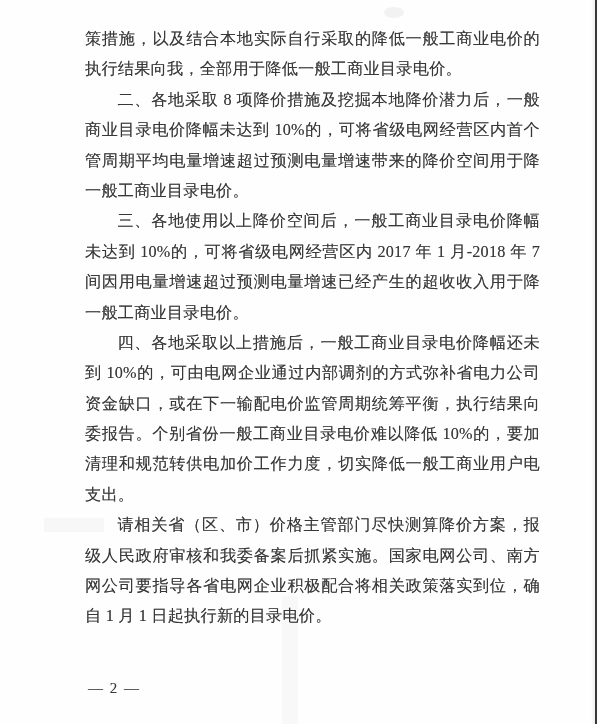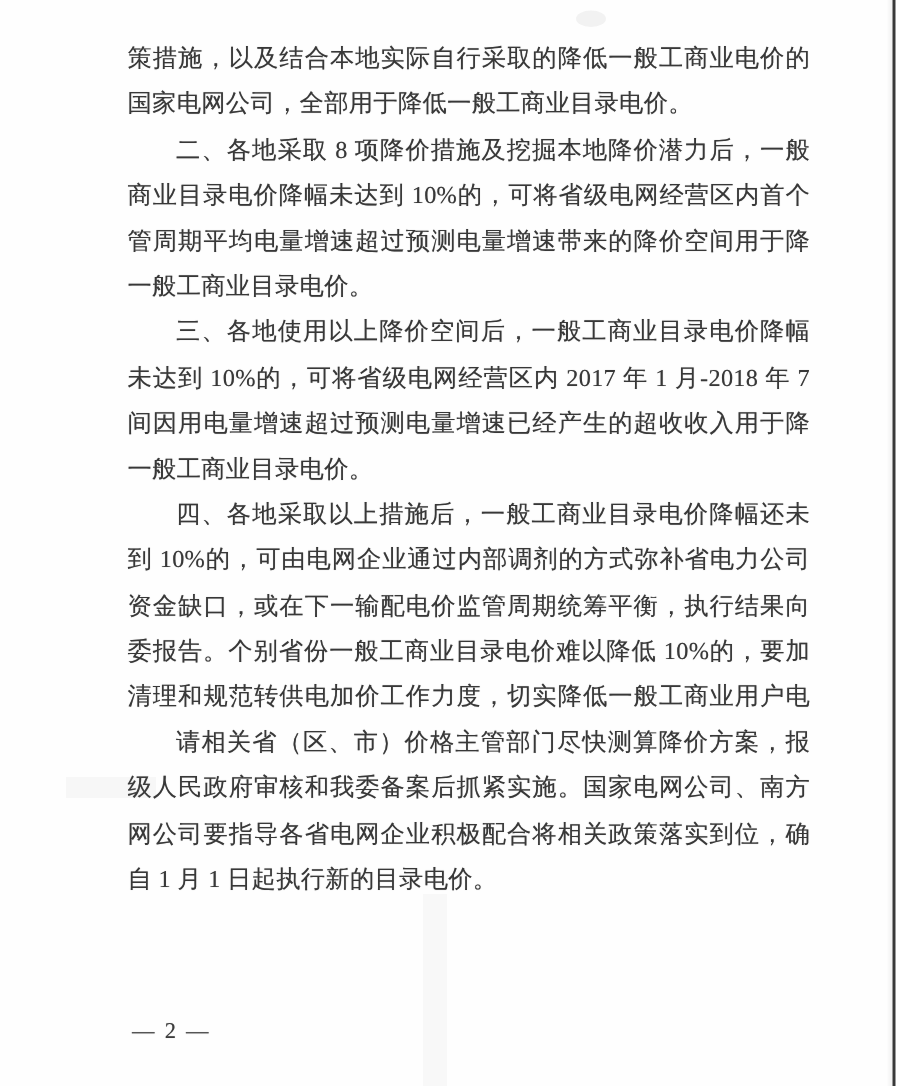--- a/index.html
+++ b/index.html
@@ -97,34 +97,35 @@
     background: rgba(120,120,120,0.05);
   }
 </style>
 </head>
 <body>
 
 <div class="page">
 
   <div class="content" id="content">
       <div class="line">策措施，以及结合本地实际自行采取的降低一般工商业电价的政</div>
-      <div class="line last">国家电网公司，全部用于降低一般工商业目录电价。</div>
+      <div class="line last">执行结果向我，全部用于降低一般工商业目录电价。</div>
       <div class="line indent">二、各地采取 8 项降价措施及挖掘本地降价潜力后，一般工</div>
       <div class="line">商业目录电价降幅未达到 10%的，可将省级电网经营区内首个监</div>
       <div class="line">管周期平均电量增速超过预测电量增速带来的降价空间用于降低</div>
       <div class="line last">一般工商业目录电价。</div>
       <div class="line indent">三、各地使用以上降价空间后，一般工商业目录电价降幅仍</div>
       <div class="line">未达到 10%的，可将省级电网经营区内 2017 年 1 月-2018 年 7 月</div>
       <div class="line">间因用电量增速超过预测电量增速已经产生的超收收入用于降低</div>
       <div class="line last">一般工商业目录电价。</div>
       <div class="line indent">四、各地采取以上措施后，一般工商业目录电价降幅还未达</div>
       <div class="line">到 10%的，可由电网企业通过内部调剂的方式弥补省电力公司的</div>
       <div class="line">资金缺口，或在下一输配电价监管周期统筹平衡，执行结果向我</div>
       <div class="line">委报告。个别省份一般工商业目录电价难以降低 10%的，要加大</div>
       <div class="line">清理和规范转供电加价工作力度，切实降低一般工商业用户电费</div>
+      <div class="line last">支出。</div>
       <div class="line indent">请相关省（区、市）价格主管部门尽快测算降价方案，报省</div>
       <div class="line">级人民政府审核和我委备案后抓紧实施。国家电网公司、南方电</div>
       <div class="line">网公司要指导各省电网企业积极配合将相关政策落实到位，确保</div>
       <div class="line last">自 1 月 1 日起执行新的目录电价。</div>
     </div>
 
   <div class="footer">— 2 —</div>
 
   <div class="edge-halo"></div>
   <div class="edge-line"></div>

